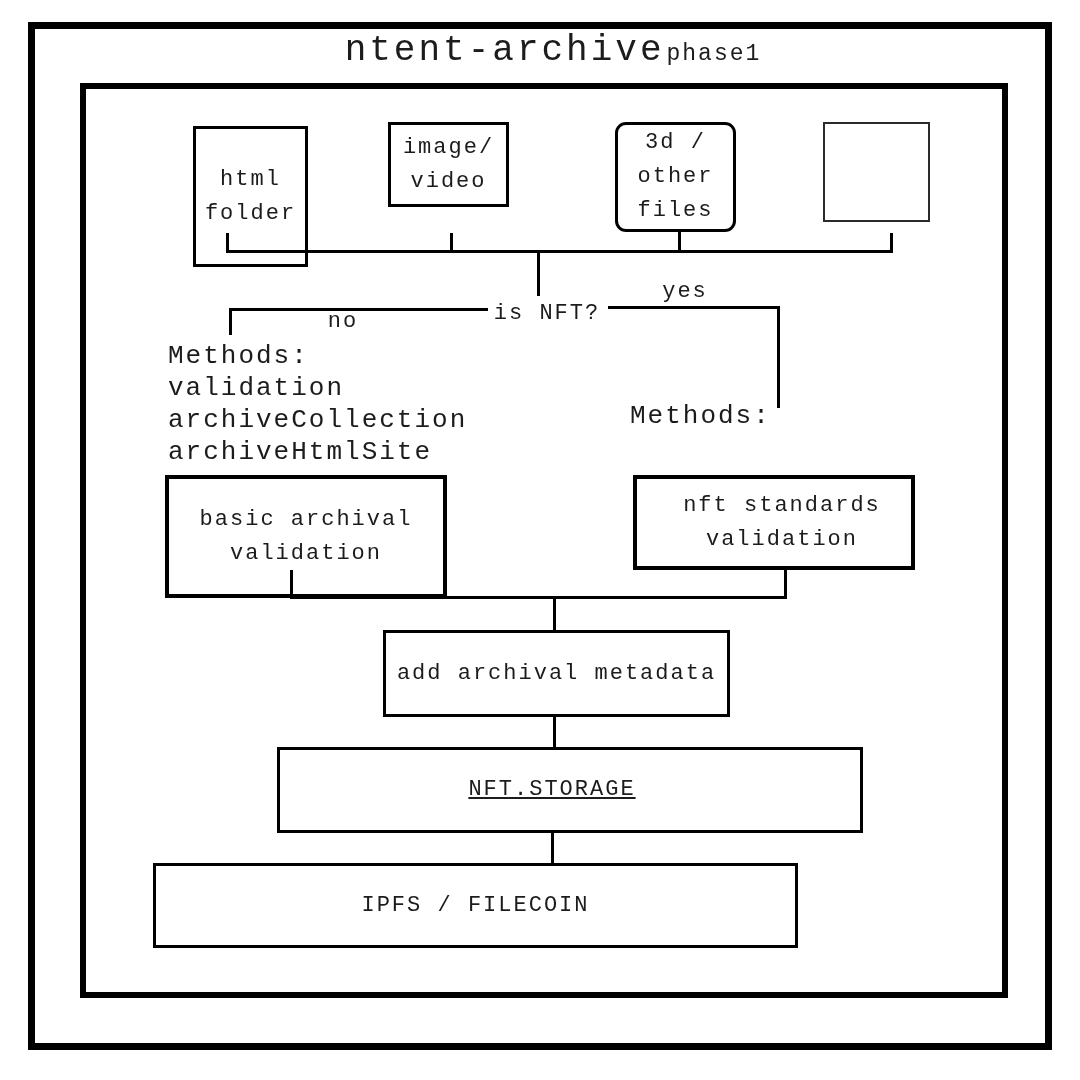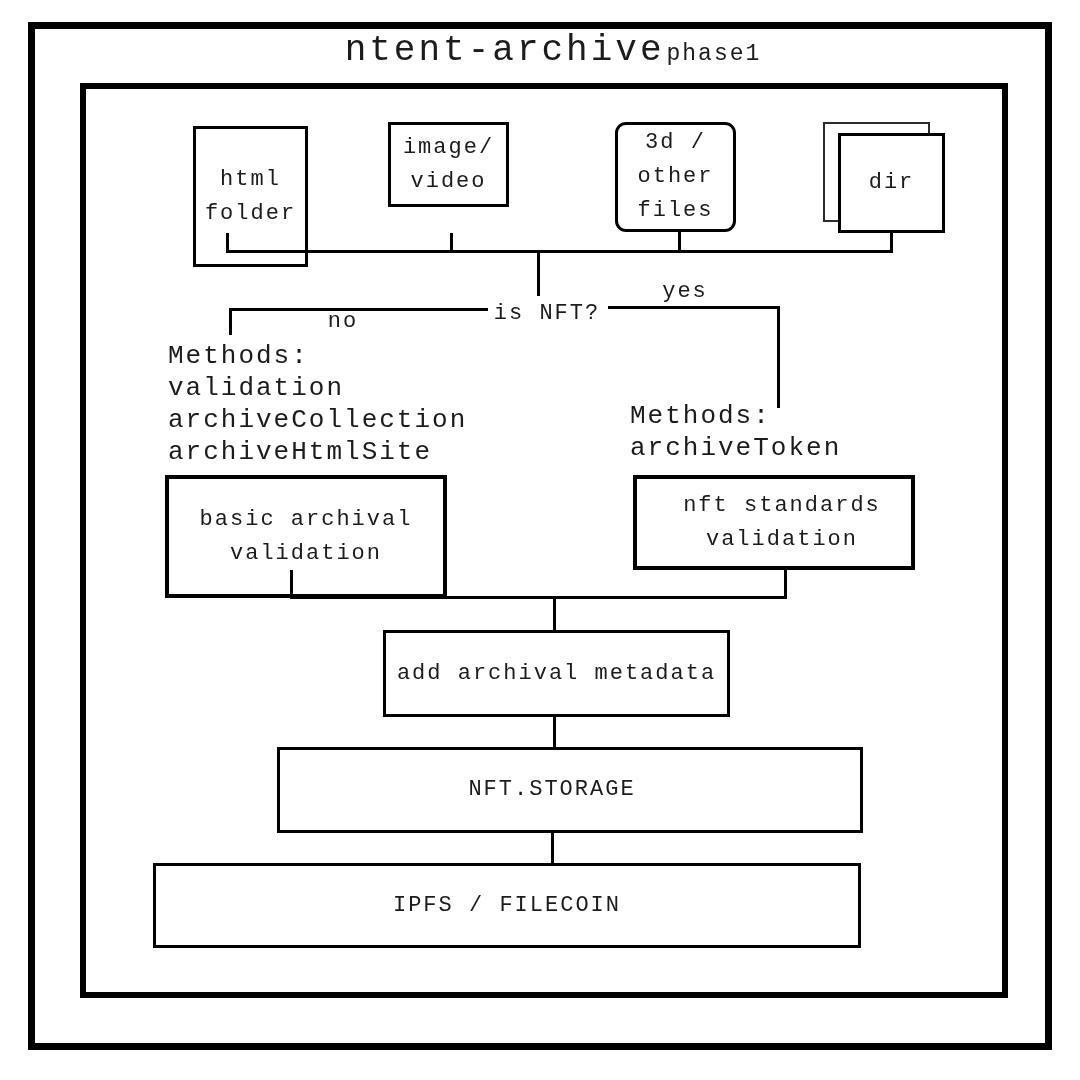--- a/index.html
+++ b/index.html
@@ -48,23 +48,20 @@
 video</div>
   </div>
 
   <div class="node" style="left:615px; top:122px; width:121px; height:110px;border-radius:11px;">
     <div class="node-label">3d /
 other
 files</div>
   </div>
 
   <div class="frame" style="left:823px; top:122px; width:107px; height:100px; border-width:2px; border-color:#2b2b2b;"></div>
-  <div class="node" style="left:838px; top:133px; width:107px; height:100px;">
-    <div class="node-label">dir</div>
-  </div>
 
   <div class="line" style="left:226px; top:233px; width:3px; height:20px;"></div>
   <div class="line" style="left:450px; top:233px; width:3px; height:20px;"></div>
   <div class="line" style="left:678px; top:232px; width:3px; height:21px;"></div>
   <div class="line" style="left:890px; top:233px; width:3px; height:20px;"></div>
   <div class="line" style="left:226px; top:250px; width:667px; height:3px;"></div>
   <div class="line" style="left:537px; top:250px; width:3px; height:46px;"></div>
 
   <div class="diagram-text centered" style="left:343px; top:279px;margin-top:30px;">no</div>
   <div class="diagram-text centered" style="left:547px; top:301px;">is NFT?</div>
@@ -77,21 +74,20 @@
 
   <div class="methods-block" style="left:168px; top:340px;">
     <div>Methods:</div>
     <div>validation</div>
     <div>archiveCollection</div>
     <div>archiveHtmlSite</div>
   </div>
 
   <div class="methods-block" style="left:630px; top:400px;">
     <div>Methods:</div>
-    <div>archiveToken</div>
   </div>
 
   <div class="node" style="left:165px; top:475px; width:282px; height:123px; border-width:4px;">
     <div class="node-label">basic archival
 validation</div>
   </div>
 
   <div class="node" style="left:633px; top:475px; width:282px; height:95px; border-width:4px;padding-left:16px;">
     <div class="node-label">nft standards
 validation</div>
@@ -101,23 +97,23 @@
   <div class="line" style="left:784px; top:570px; width:3px; height:29px;"></div>
   <div class="line" style="left:290px; top:596px; width:497px; height:3px;"></div>
   <div class="line" style="left:553px; top:596px; width:3px; height:34px;"></div>
 
   <div class="node" style="left:383px; top:630px; width:347px; height:87px;align-items:center;">
     <div class="node-label">add archival metadata</div>
   </div>
 
   <div class="line" style="left:553px; top:717px; width:3px; height:30px;"></div>
 
-  <div class="node" style="left:277px; top:747px; width:586px; height:86px;">
+  <div class="node" style="left:277px; top:747px; width:586px; height:86px;text-decoration:underline;">
     <div class="node-label" style="position:relative; left:-18px;">NFT.STORAGE</div>
   </div>
 
   <div class="line" style="left:551px; top:833px; width:3px; height:30px;"></div>
 
-  <div class="node" style="left:153px; top:863px; width:708px; height:85px;">
+  <div class="node" style="left:153px; top:863px; width:645px; height:85px;">
     <div class="node-label">IPFS / FILECOIN</div>
   </div>
 
 </div>
 
 </body></html>

